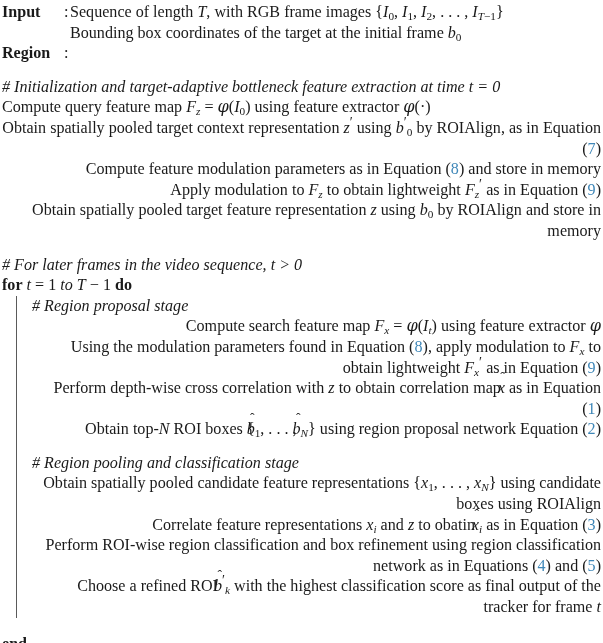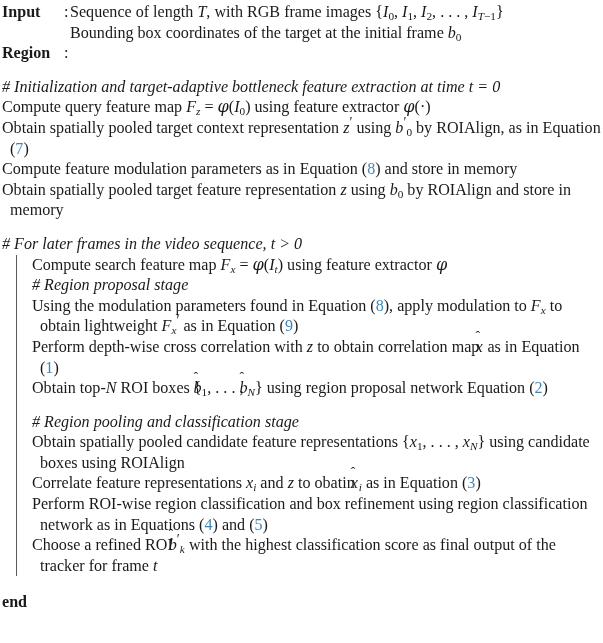--- a/index.html
+++ b/index.html
@@ -51,20 +51,21 @@
   }
 
   
   .stmt {
     padding-left: 0;
     text-indent: 0;
   }
   .stmt.wrap {
     padding-left: 8px;
     text-indent: -8px;
+    text-align: right;
   }
   .comment {
     font-style: italic;
   }
   .spacer {
     height: 13px;
   }
   .kw {
     font-weight: bold;
   }
@@ -165,43 +166,51 @@
   </div>
 
   <div class="stmt wrap">
     Obtain spatially pooled target context representation <span class="mi">z</span><sup class="prime">′</sup> using <span class="mi">b</span><sup class="prime">′</sup><sub class="up">0</sub> by ROIAlign, as in Equation (<span class="ref">7</span>)
   </div>
 
   <div class="stmt wrap">
     Compute feature modulation parameters as in Equation (<span class="ref">8</span>) and store in memory
   </div>
 
+  <div class="stmt wrap">
+    Apply modulation to <span class="mi">F</span><sub><span class="mi">z</span></sub> to obtain lightweight <span class="mi">F</span><sub><span class="mi">z</span></sub><sup class="prime">′</sup> as in Equation (<span class="ref">9</span>)
+  </div>
 
   <div class="stmt wrap">
     Obtain spatially pooled target feature representation <span class="mi">z</span> using <span class="mi">b</span><sub class="up">0</sub> by ROIAlign and store in memory
   </div>
 
   <div class="spacer"></div>
 
   <div class="stmt comment">
     # For later frames in the video sequence, <span class="mi">t</span> &gt; 0
   </div>
 
+  <div class="stmt">
+    <span class="kw">for</span>
+    <span class="mi">t</span> = 1 <span class="mi">to</span> <span class="mi">T</span> − 1
+    <span class="kw">do</span>
+  </div>
 
   <div class="loop-body">
-
-    <div class="stmt wrap">
-      Compute search feature map <span class="mi">F</span><sub><span class="mi">x</span></sub> = <span class="phi">φ</span>(<span class="mi">I</span><sub><span class="mi">t</span></sub>) using feature extractor <span class="phi">φ</span>
-    </div>
 
     <div class="stmt comment">
       # Region proposal stage
     </div>
 
     <div class="stmt wrap">
+      Compute search feature map <span class="mi">F</span><sub><span class="mi">x</span></sub> = <span class="phi">φ</span>(<span class="mi">I</span><sub><span class="mi">t</span></sub>) using feature extractor <span class="phi">φ</span>
+    </div>
+
+    <div class="stmt wrap">
       Using the modulation parameters found in Equation (<span class="ref">8</span>), apply modulation to <span class="mi">F</span><sub><span class="mi">x</span></sub> to obtain lightweight <span class="mi">F</span><sub><span class="mi">x</span></sub><sup class="prime">′</sup> as in Equation (<span class="ref">9</span>)
     </div>
 
     <div class="stmt wrap">
       Perform depth-wise cross correlation with <span class="mi">z</span> to obtain correlation map <span class="hat"><span class="hatmark">ˆ</span><span class="mi">x</span></span> as in Equation (<span class="ref">1</span>)
     </div>
 
     <div class="stmt wrap">
       Obtain top-<span class="mi">N</span> ROI boxes {<span class="hat"><span class="hatmark">ˆ</span><span class="mi">b</span></span><sub class="up">1</sub>, . . . , <span class="hat"><span class="hatmark">ˆ</span><span class="mi">b</span></span><sub><span class="mi">N</span></sub>} using region proposal network Equation (<span class="ref">2</span>)
     </div>

